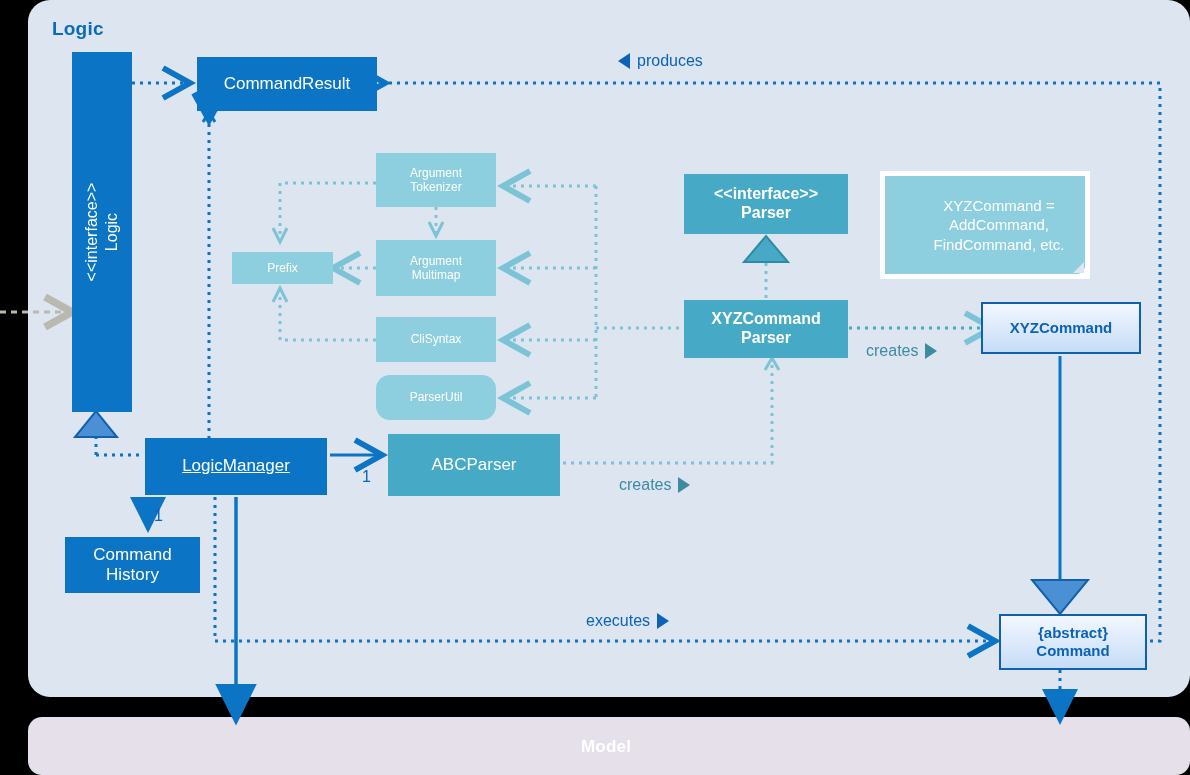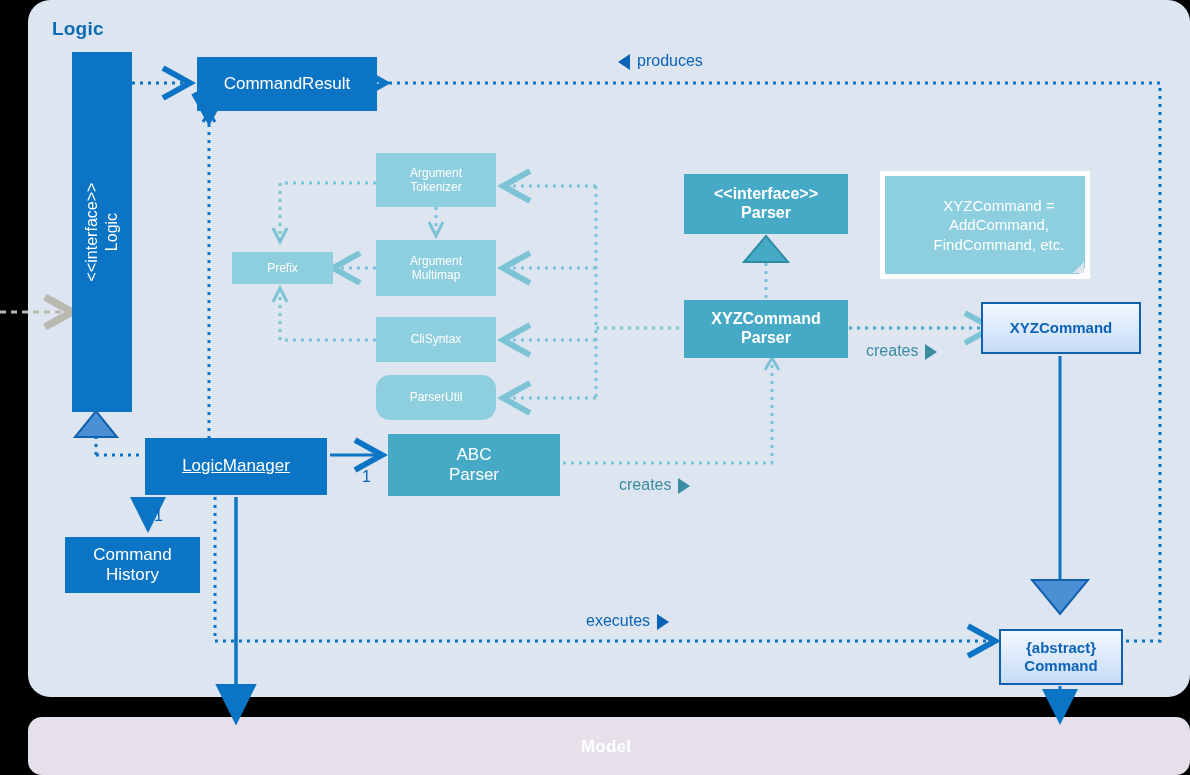--- a/index.html
+++ b/index.html
@@ -110,21 +110,21 @@
     width: 0; height: 0;
     border-left: 11px solid transparent;
     border-bottom: 11px solid #dce5f0;
   }
   
   .elabel {
     position: absolute;
     font-size: 16px;
     white-space: nowrap;
     display: flex;
-    align-items: flex-end;
+    align-items: center;
     gap: 7px;
   }
   .elabel.blue  { color: #0b63b8; }
   .elabel.teal  { color: #3d8ba1; }
   .tri-r { width:0;height:0;border-top:8px solid transparent;border-bottom:8px solid transparent;border-left:12px solid currentColor; }
   .tri-l { width:0;height:0;border-top:8px solid transparent;border-bottom:8px solid transparent;border-right:12px solid currentColor; }
   .mult {
     position: absolute;
     font-size: 16px;
     color: #0b63b8;
@@ -263,30 +263,30 @@
 
   <div class="box box-teal-b" style="left:684px; top:300px; width:164px; height:58px; flex-direction:column;">
     <span>XYZCommand</span>
     <span>Parser</span>
   </div>
 
   <div class="box box-grad" style="left:981px; top:302px; width:160px; height:52px;">
     <span>XYZCommand</span>
   </div>
 
-  <div class="box box-grad" style="left:999px; top:614px; width:124px; height:56px; flex-direction:column;margin-top:15px;">
+  <div class="box box-grad" style="left:999px; top:614px; width:148px; height:56px; flex-direction:column;">
     <span>{abstract}</span>
     <span>Command</span>
   </div>
 
   <div class="box box-blue" style="left:145px; top:438px; width:182px; height:57px;text-decoration:underline;">
     <span>LogicManager</span>
   </div>
 
-  <div class="box box-teal" style="left:388px; top:434px; width:172px; height:62px; flex-direction:column;">
+  <div class="box box-teal" style="left:388px; top:434px; width:172px; height:62px; ">
     <span>ABC</span>
     <span>Parser</span>
   </div>
 
   <div class="box box-blue" style="left:65px; top:537px; width:135px; height:56px; flex-direction:column;">
     <span>Command</span>
     <span>History</span>
   </div>
 
   <div class="note" style="left:880px; top:171px; width:210px; height:108px; flex-direction:column;padding-left:28px;">

